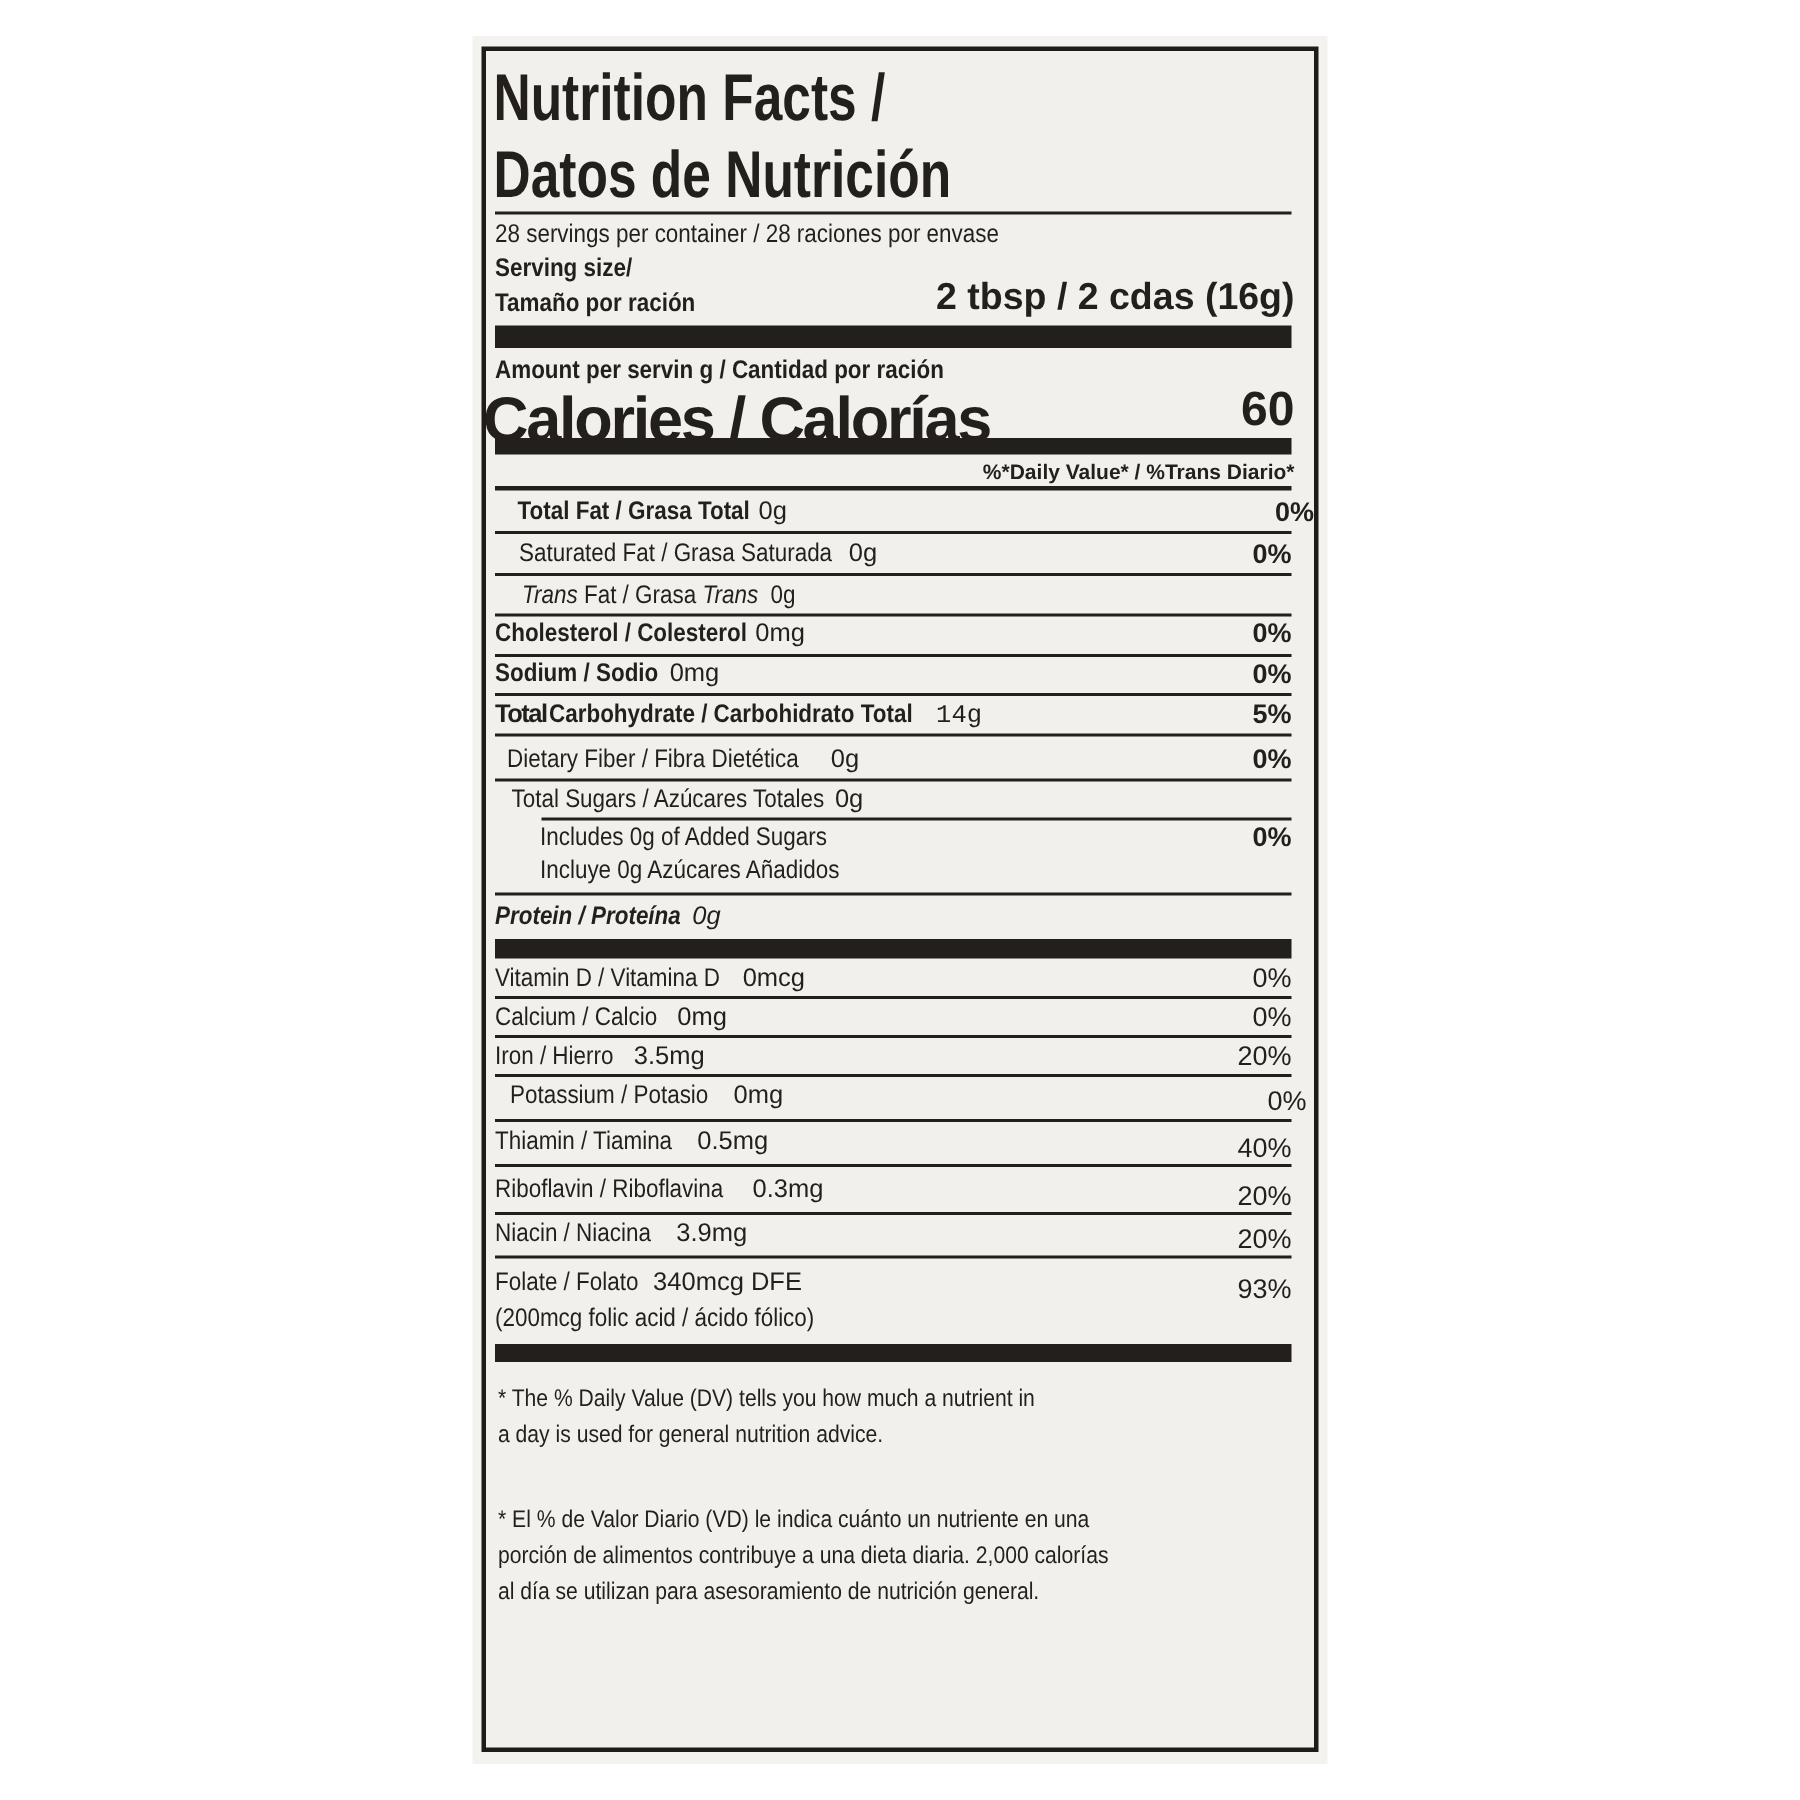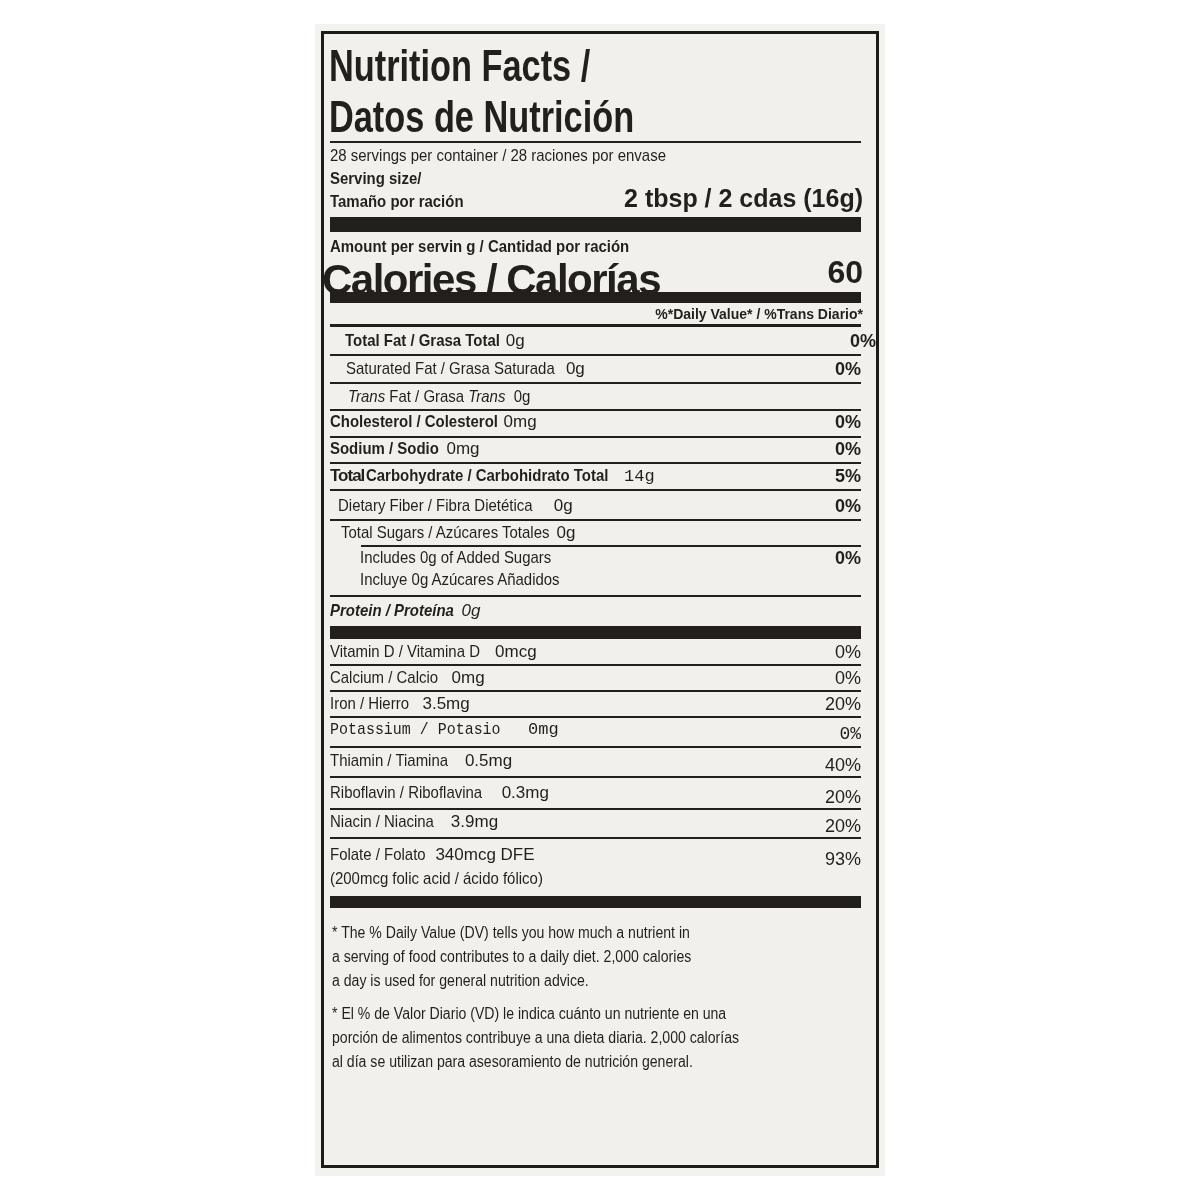--- a/index.html
+++ b/index.html
@@ -113,21 +113,21 @@
   <span class="pctn" style="top:0;">0%</span>
 </div>
 <div class="rule" style="left:330px; top:690px; width:531px; height:2px;"></div>
 
 <div class="abs" style="left:330px; top:694px; width:531px; height:22px;">
   <span class="n sq">Iron / Hierro</span><span class="n" style="margin-left:-2px;"> 3.5mg</span>
   <span class="pctn" style="top:0;">20%</span>
 </div>
 <div class="rule" style="left:330px; top:716px; width:531px; height:2px;"></div>
 
-<div class="abs" style="left:330px; top:720px; width:531px; height:24px;font-family:Liberation Mono, monospace;">
+<div class="abs" style="left:340px; top:720px; width:531px; height:24px;">
   <span class="n sq">Potassium / Potasio</span><span class="n" style="margin-left:-6px;"> 0mg</span>
   <span class="pctn" style="top:4px;">0%</span>
 </div>
 <div class="rule" style="left:330px; top:746px; width:531px; height:2px;"></div>
 
 <div class="abs" style="left:330px; top:751px; width:531px; height:24px;">
   <span class="n sq">Thiamin / Tiamina</span><span class="n" style="margin-left:-4px;"> 0.5mg</span>
   <span class="pctn" style="top:4px;">40%</span>
 </div>
 <div class="rule" style="left:330px; top:776px; width:531px; height:2px;"></div>
@@ -146,20 +146,19 @@
 
 <div class="abs" style="left:330px; top:845px; width:531px; height:46px;">
   <div class="n"><span class="sq">Folate / Folato</span><span style="margin-left:-8px;"> 340mcg DFE</span></div>
   <div class="n" style="margin-top:4px;"><span class="sq">(200mcg  folic acid / ácido fólico)</span></div>
   <span class="pctn" style="top:4px;">93%</span>
 </div>
 <div class="rule" style="left:330px; top:896px; width:531px; height:12px;"></div>
 
 <div class="abs foot" style="left:332px; top:921px;">
   <div><span class="sq">* The % Daily Value (DV) tells you how much a nutrient in</span></div>
-  <div><span class="sq">a serving of food contributes to a daily diet. 2,000 calories</span></div>
   <div><span class="sq">a day is used for general nutrition advice.</span></div>
 </div>
 <div class="abs foot" style="left:332px; top:1002px;">
   <div><span class="sq">* El % de Valor Diario (VD) le indica cuánto un nutriente en una</span></div>
   <div><span class="sq">porción de alimentos contribuye a una dieta diaria. 2,000 calorías</span></div>
   <div><span class="sq">al día se utilizan para asesoramiento de nutrición general.</span></div>
 </div>
 
 </body></html>

